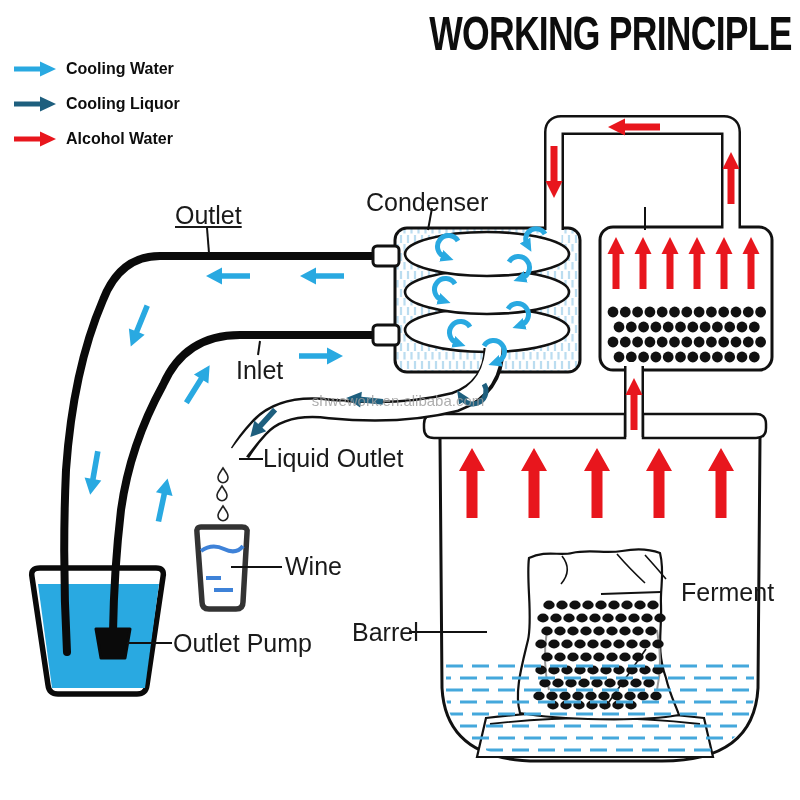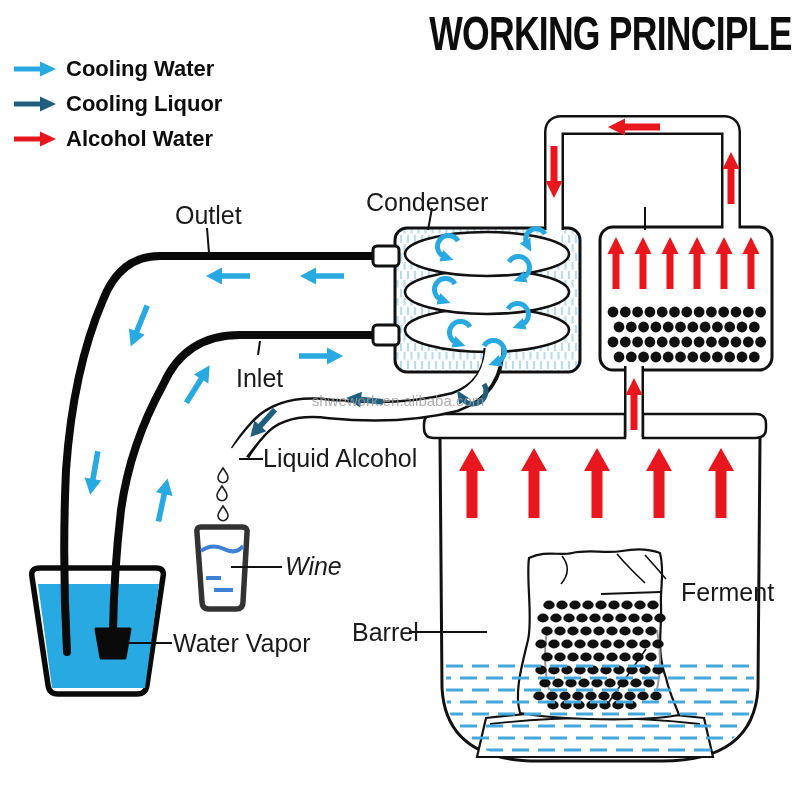--- a/index.html
+++ b/index.html
@@ -4,28 +4,28 @@
 <style>
   html,body{margin:0;padding:0;background:#fff;}
   .stage{position:relative;width:800px;height:800px;background:#fff;overflow:hidden;
          font-family:"Liberation Sans",sans-serif;}
   .stage svg.diagram{position:absolute;left:0;top:0;}
   .title{position:absolute;top:6px;right:8px;font-size:48px;font-weight:bold;color:#0d0d0d;
          letter-spacing:-1px;transform:scaleX(0.74);transform-origin:100% 50%;white-space:nowrap;}
   .legend{position:absolute;left:12px;top:56px;}
   .legend-row{display:flex;align-items:center;margin-bottom:9px;height:26px;}
   .legend-row svg{margin-right:8px;flex:0 0 auto;}
-  .legend-row span{font-size:22px;font-weight:bold;color:#0d0d0d;white-space:nowrap;}
+  .legend-row span{font-size:16px;font-weight:bold;color:#0d0d0d;white-space:nowrap;}
   .label{position:absolute;font-size:25px;color:#1a1a1a;white-space:nowrap;}
   #lbl-condenser{left:366px;top:188px;}
   #lbl-thumper{left:572px;top:176px;}
-  #lbl-outlet{left:175px;top:201px;}
-  #lbl-inlet{left:236px;top:364px;}
+  #lbl-outlet{left:175px;top:201px;text-decoration:underline;}
+  #lbl-inlet{left:236px;top:356px;}
   #lbl-liquid-outlet{left:263px;top:444px;}
-  #lbl-wine{left:285px;top:552px;font-style:italic;}
+  #lbl-wine{left:285px;top:552px;}
   #lbl-water-pump{left:173px;top:629px;}
   #lbl-barrel{left:352px;top:618px;}
   #lbl-ferment{left:641px;top:578px;padding-left:40px;}
 </style>
 </head>
 <body>
 
 <div class="stage">
 
   <svg class="diagram" width="800" height="800" viewBox="0 0 800 800">
@@ -366,18 +366,18 @@
       <svg width="46" height="20" viewBox="0 0 46 20">
         <path d="M2,7.5 L28,7.5 L28,2.5 L44,10 L28,17.5 L28,12.5 L2,12.5 Z" fill="#E8161D"></path>
       </svg>
       <span>Alcohol Water</span>
     </div>
   </div>
 
   <div class="label" id="lbl-condenser">Condenser</div>
   <div class="label" id="lbl-outlet">Outlet</div>
   <div class="label" id="lbl-inlet">Inlet</div>
-  <div class="label" id="lbl-liquid-outlet">Liquid Alcohol</div>
+  <div class="label" id="lbl-liquid-outlet">Liquid Outlet</div>
   <div class="label" id="lbl-wine">Wine</div>
-  <div class="label" id="lbl-water-pump">Water Vapor</div>
+  <div class="label" id="lbl-water-pump">Outlet Pump</div>
   <div class="label" id="lbl-barrel">Barrel</div>
   <div class="label" id="lbl-ferment">Ferment</div>
 </div>
 
 </body></html>

